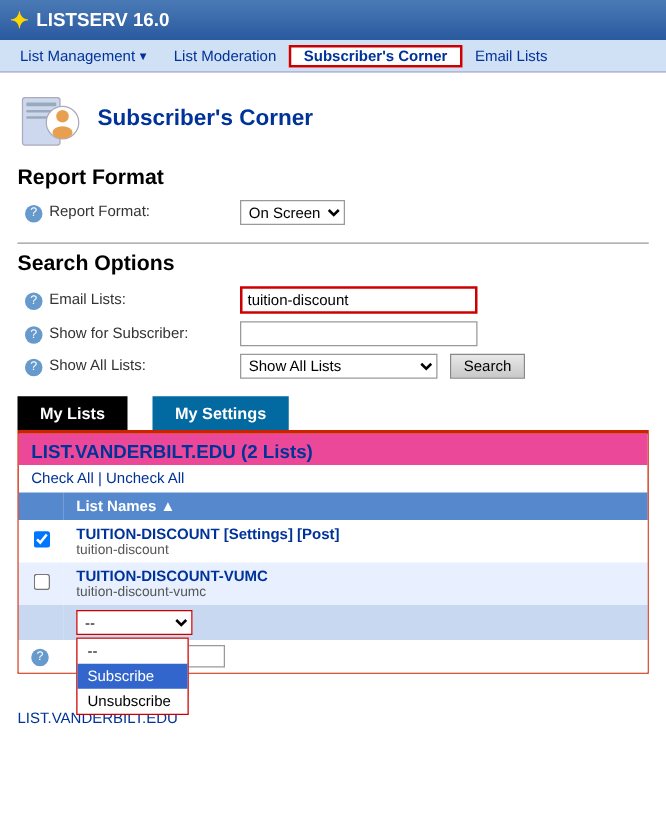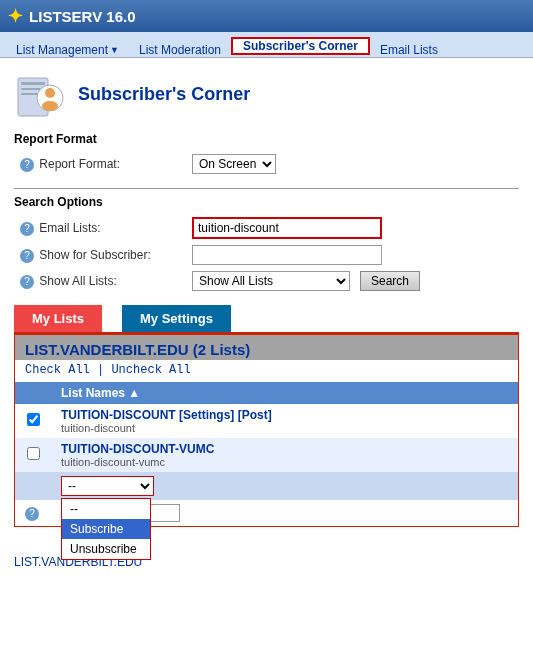--- a/index.html
+++ b/index.html
@@ -24,21 +24,21 @@
     .star-icon {
       color: #ffd700;
       font-size: 18px;
     }
 
     
     .nav-bar {
       background: #d0e0f5;
       border-bottom: 1px solid #aac;
       display: flex;
-      align-items: flex-end;
+      align-items: center;
       padding: 0 6px;
       height: 26px;
     }
     .nav-item {
       font-size: 12px;
       color: #003399;
       padding: 0 10px;
       cursor: pointer;
       display: flex;
       align-items: center;
@@ -71,21 +71,21 @@
       position: relative;
     }
     .sc-title {
       font-size: 18px;
       font-weight: bold;
       color: #003399;
     }
 
     
     .section-label {
-      font-size: 12px;
+      font-size: 17px;
       font-weight: bold;
       color: #000;
       margin-bottom: 4px;
     }
 
     
     .form-table {
       width: 100%;
       margin-bottom: 10px;
     }
@@ -151,40 +151,39 @@
       margin-top: 10px;
     }
     .tab {
       padding: 6px 18px;
       font-size: 13px;
       font-weight: bold;
       cursor: pointer;
       border: none;
       color: #fff;
     }
-    .tab-mylists { background: #ef4444; }
+    .tab-mylists { background: #000000; }
     .tab-mysettings { background: #0369a1; margin-left: 20px; }
 
     
     .lists-section {
       border: 1px solid #cc2200;
       border-top: 3px solid #cc2200;
     }
     .lists-title {
-      background: #a3a3a3;
+      background: #ec4899;
       color: #003399;
       font-size: 15px;
       font-weight: bold;
       padding: 6px 10px 2px;
     }
     .check-all-row {
       padding: 3px 10px 5px;
       font-size: 12px;
       color: #003399;
-      font-family: Liberation Mono, monospace;
     }
     .check-all-row a { color: #003399; text-decoration: none; cursor: pointer; }
 
     
     .list-table {
       width: 100%;
       border-collapse: collapse;
     }
     .list-table th {
       background: #5588cc;

